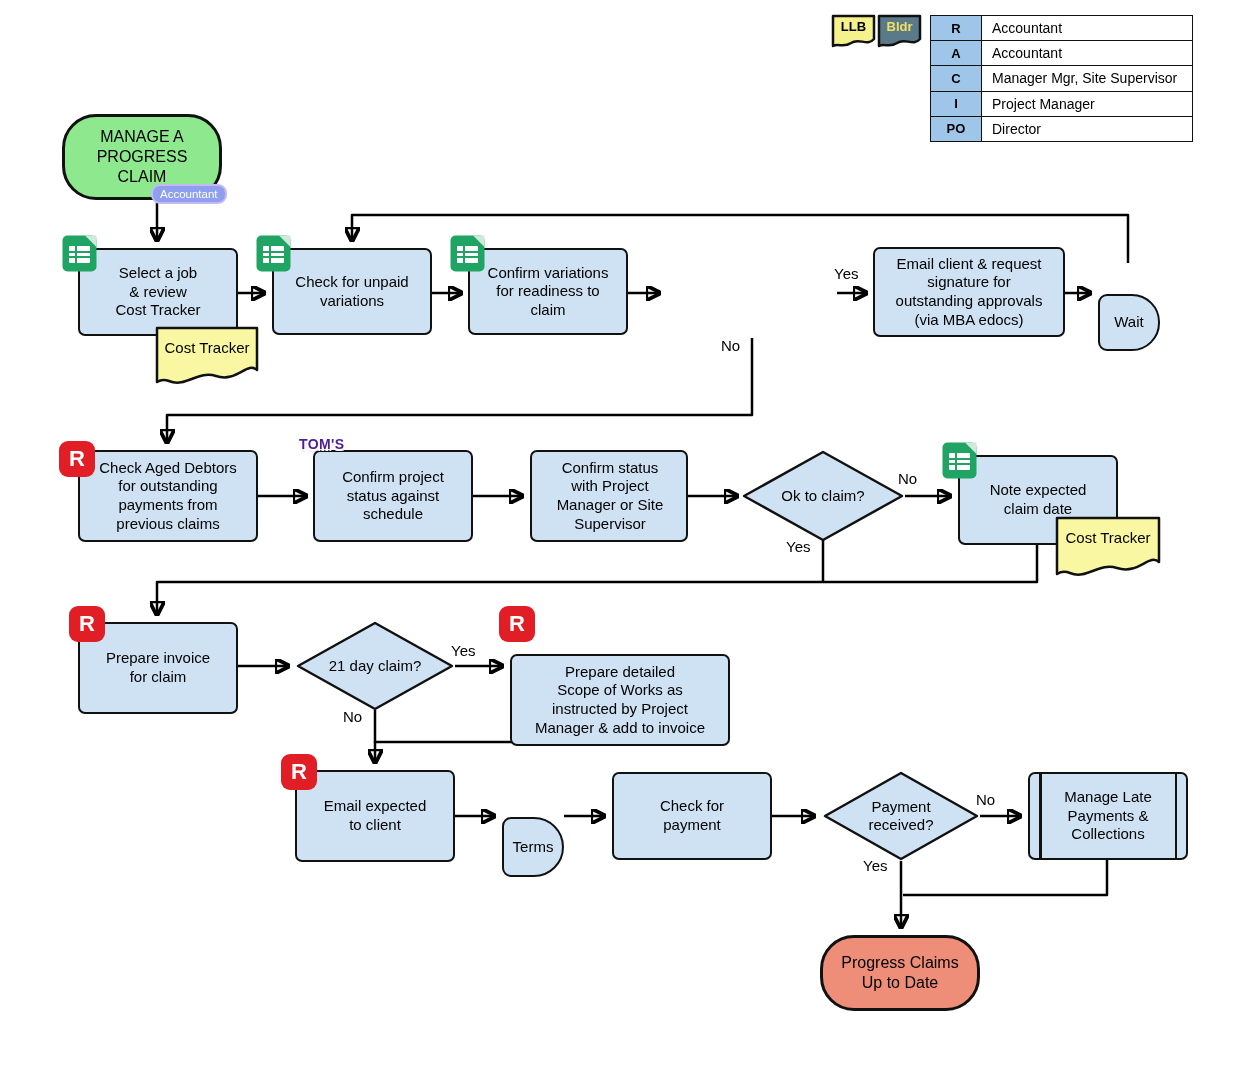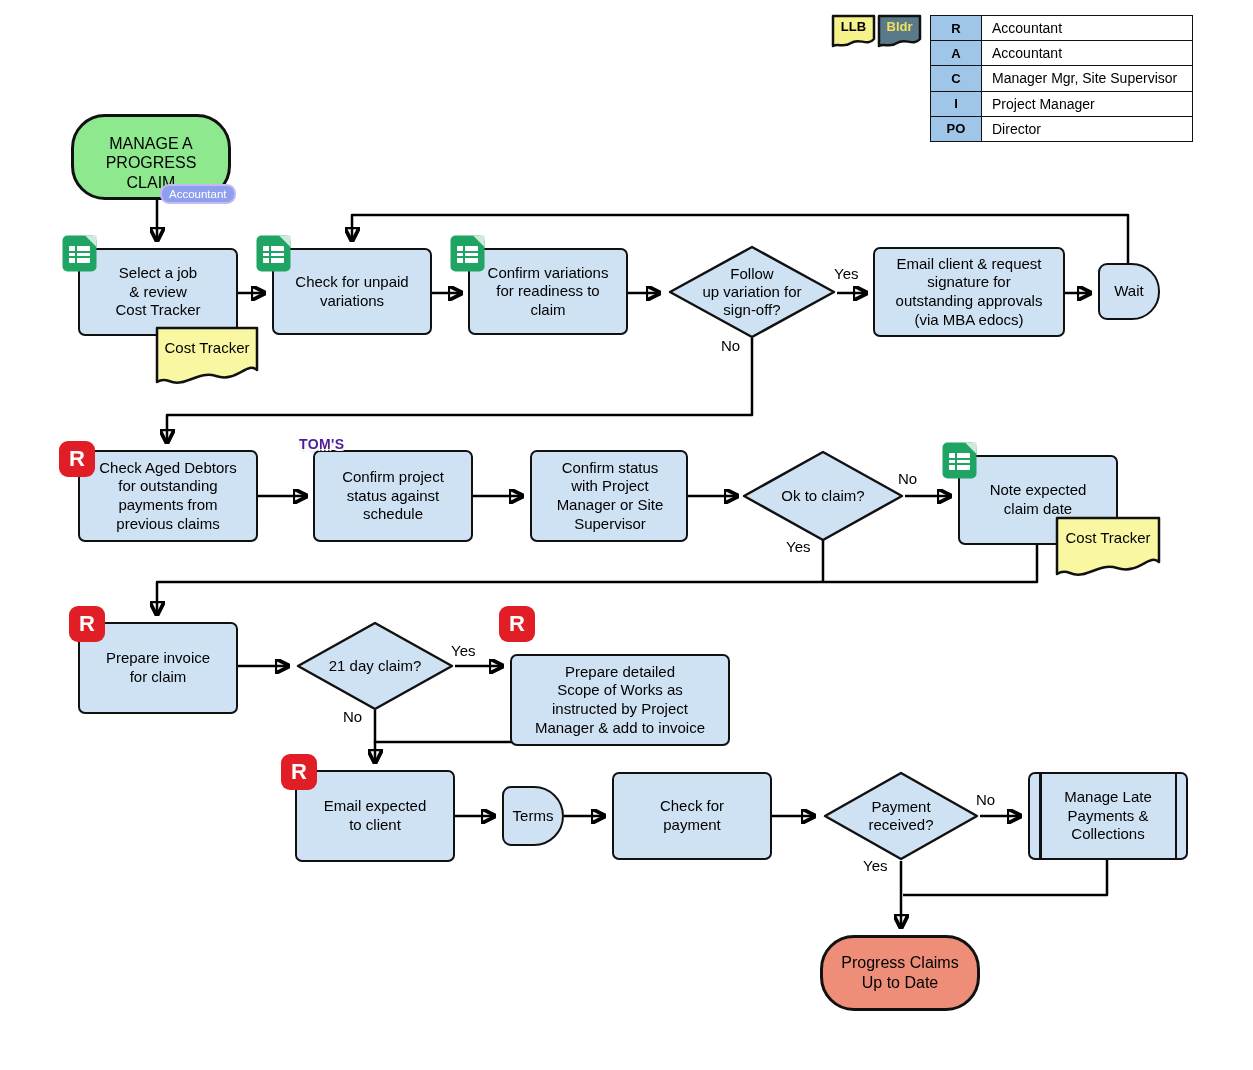--- a/index.html
+++ b/index.html
@@ -3,21 +3,21 @@
 <meta charset="utf-8">
 <style>
   html,body{margin:0;padding:0;background:#fff;}
   .canvas{position:relative;width:1253px;height:1070px;background:#fff;overflow:hidden;
           font-family:"Liberation Sans",sans-serif;color:#000;}
   .wires{position:absolute;left:0;top:0;z-index:1;}
   .wires path{fill:none;stroke:#000;stroke-width:2.5;stroke-linejoin:round;}
   .node{position:absolute;box-sizing:border-box;background:#cfe2f3;border:2.5px solid #111;
         border-radius:7px;display:flex;align-items:center;justify-content:center;text-align:center;
         font-size:15px;line-height:1.24;white-space:pre-line;z-index:2;padding:4px 6px;}
-  .delay{border-radius:9px 28px 28px 9px;}
+  .delay{border-radius:9px 28px 28px 9px;margin-top:31px;}
   .stadium{border-radius:34px;border-width:3px;font-size:16px;}
   .start{background:#8ee88e;}
   .end{background:#ef8e78;}
   .diamond{position:absolute;z-index:2;}
   .diamond svg{display:block;}
   .dlabel{position:absolute;inset:0;display:flex;align-items:center;justify-content:center;
           text-align:center;font-size:15px;line-height:1.22;white-space:pre-line;}
   .note{position:absolute;z-index:3;}
   .note-label{position:absolute;left:0;right:0;top:13px;text-align:center;font-size:15px;}
   .flag{position:absolute;z-index:2;}
@@ -105,44 +105,36 @@
     <div class="legend-row">
       <div class="legend-key">I</div>
       <div class="legend-val">Project Manager</div>
     </div>
     <div class="legend-row">
       <div class="legend-key">PO</div>
       <div class="legend-val">Director</div>
     </div>
   </div>
 
-  <div class="node stadium start" style="left:71px;top:114px;width:160px;height:86px;align-items:flex-end;">
+  <div class="node stadium start" style="left:62px;top:114px;width:160px;height:86px;">
     <span>MANAGE A
 PROGRESS
 CLAIM</span>
     <div class="badge">Accountant</div>
   </div>
 
   <div class="node" style="left:78px;top:248px;width:160px;height:88px;">Select a job
 &amp; review
 Cost Tracker</div>
   <div class="node" style="left:272px;top:248px;width:160px;height:87px;">Check for unpaid
 variations</div>
   <div class="node" style="left:468px;top:248px;width:160px;height:87px;">Confirm variations
 for readiness to
 claim</div>
 
-  <div class="diamond" style="left:667px;top:245px;width:170px;height:94px;">
-    <svg width="170" height="94" viewBox="0 0 170 94">
-      <polygon points="85,2 167,47 85,92 3,47" fill="#cfe2f3" stroke="#111" stroke-width="2.5" stroke-linejoin="round"></polygon>
-    </svg>
-    <div class="dlabel">Follow
-up variation for
-sign-off?</div>
-  </div>
 
   <div class="node" style="left:873px;top:247px;width:192px;height:90px;">Email client &amp; request
 signature for
 outstanding approvals
 (via MBA edocs)</div>
 
   <div class="node delay" style="left:1098px;top:263px;width:62px;height:57px;">Wait</div>
 
   <div class="note" style="left:155px;top:326px;width:104px;height:62px;">
     <svg width="104" height="62" viewBox="0 0 104 62">

